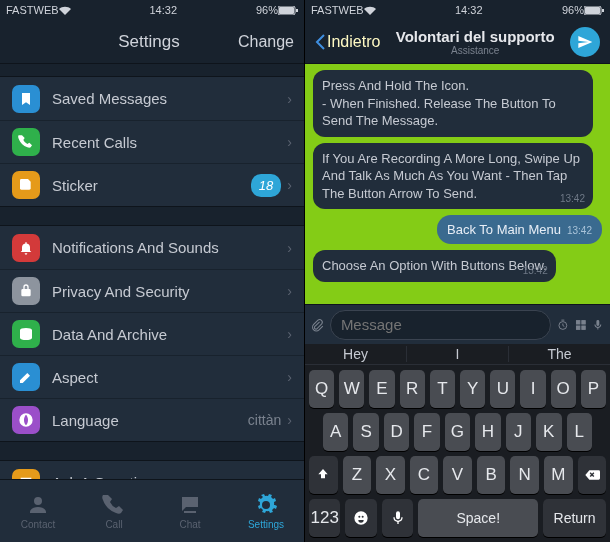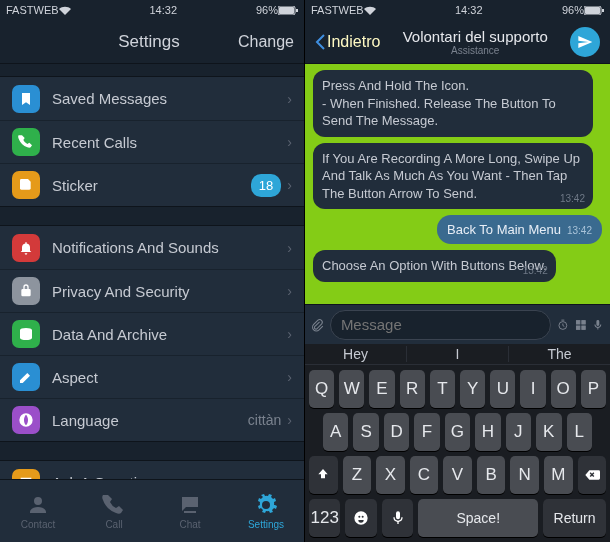--- a/index.html
+++ b/index.html
@@ -12,33 +12,33 @@
   .status { height: 20px; display: flex; align-items: center; justify-content: space-between; padding: 0 6px; color: #cfd3da; font-size: 11px; background: #18222d; }
   .status .sl, .status .sr { display: flex; align-items: center; gap: 0; }
   .status svg { fill: #cfd3da; }
 
   
   .nav { height: 44px; display: flex; align-items: center; justify-content: space-between; padding: 0 10px; background: #18222d; border-bottom: 1px solid #0e141b; }
   .nav-title { color: #cfd3da; font-size: 17px; font-weight: 500; }
   .nav-right { color: #cfd3da; font-size: 16px; }
   .nav-back { color: #fef9c3; font-size: 16px; display: flex; align-items: center; gap: 2px; }
   .nav-center { text-align: center; flex: 1; }
-  .nav-center .t { color: #e6e8ec; font-size: 15px; font-weight: 400; }
+  .nav-center .t { color: #e6e8ec; font-size: 15px; font-weight: 700; }
   .nav-center .s { color: #7a828e; font-size: 10px; }
   .send-badge { width: 30px; height: 30px; border-radius: 15px; background: #2ea6d8; display: flex; align-items: center; justify-content: center; }
 
   
   .group { background: #212d3b; border-top: 1px solid #0e141b; border-bottom: 1px solid #0e141b; margin-bottom: 18px; }
   .group:first-of-type { margin-top: 12px; }
   .row { height: 43px; display: flex; align-items: center; padding: 0 12px; }
   .row + .row { border-top: 1px solid #18222d; }
   .icon-box { width: 28px; height: 28px; border-radius: 7px; display: flex; align-items: center; justify-content: center; margin-right: 12px; flex-shrink: 0; }
   .row-label { color: #c6cad2; font-size: 15px; flex: 1; }
   .row-value { color: #7a828e; font-size: 14px; }
-  .badge { background: #2ea6d8; color: #fff; font-size: 13px; padding: 4px 8px; border-radius: 10px; }
+  .badge { background: #2ea6d8; color: #fff; font-size: 13px; padding: 4px 8px; border-radius: 10px; font-style: italic; }
   .chev { color: #5a6270; font-size: 14px; margin-left: 6px; }
 
   
   .tabbar { position: absolute; bottom: 0; left: 0; right: 0; height: 63px; background: #212d3b; border-top: 1px solid #0e141b; display: flex; }
   .tab { flex: 1; display: flex; flex-direction: column; align-items: center; justify-content: center; gap: 2px; }
   .tab svg { fill: #5a6270; }
   .tab.active svg { fill: #2ea6d8; }
   .tab-label { font-size: 10px; color: #5a6270; }
   .tab.active .tab-label { color: #2ea6d8; }
 

